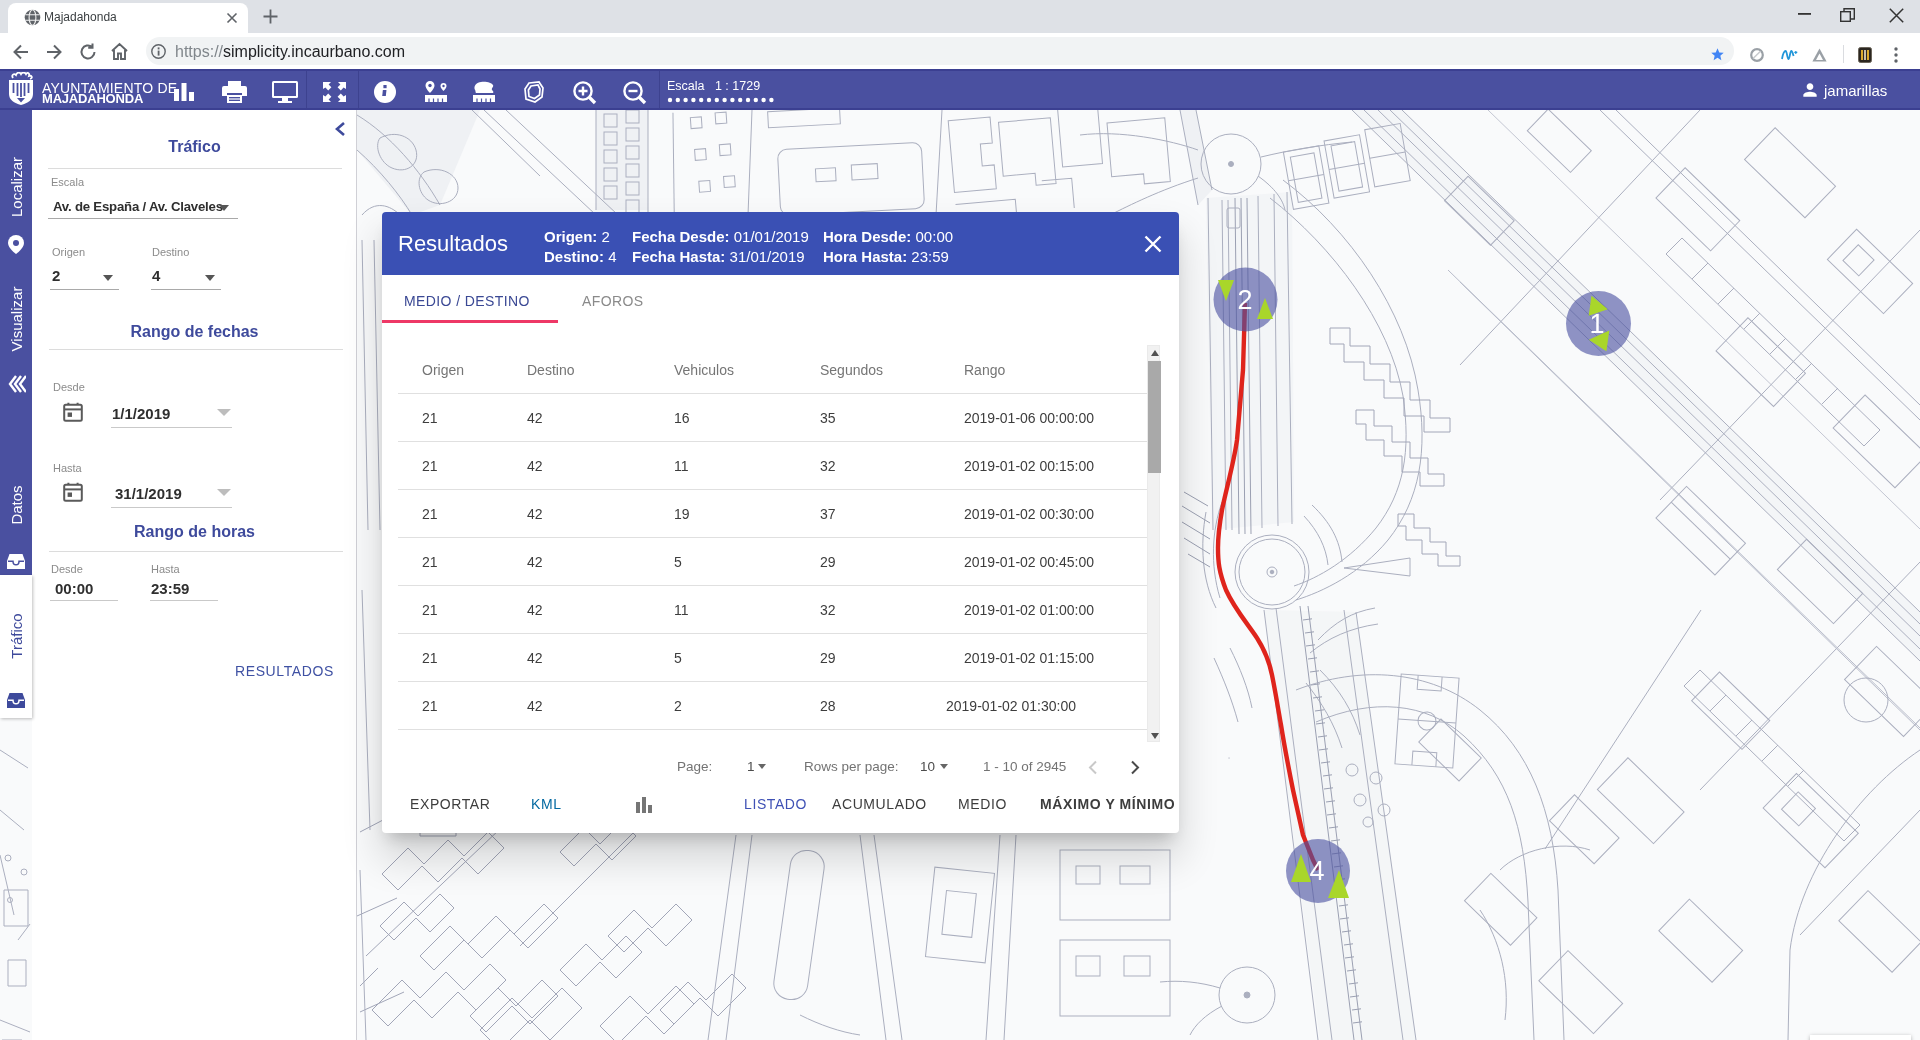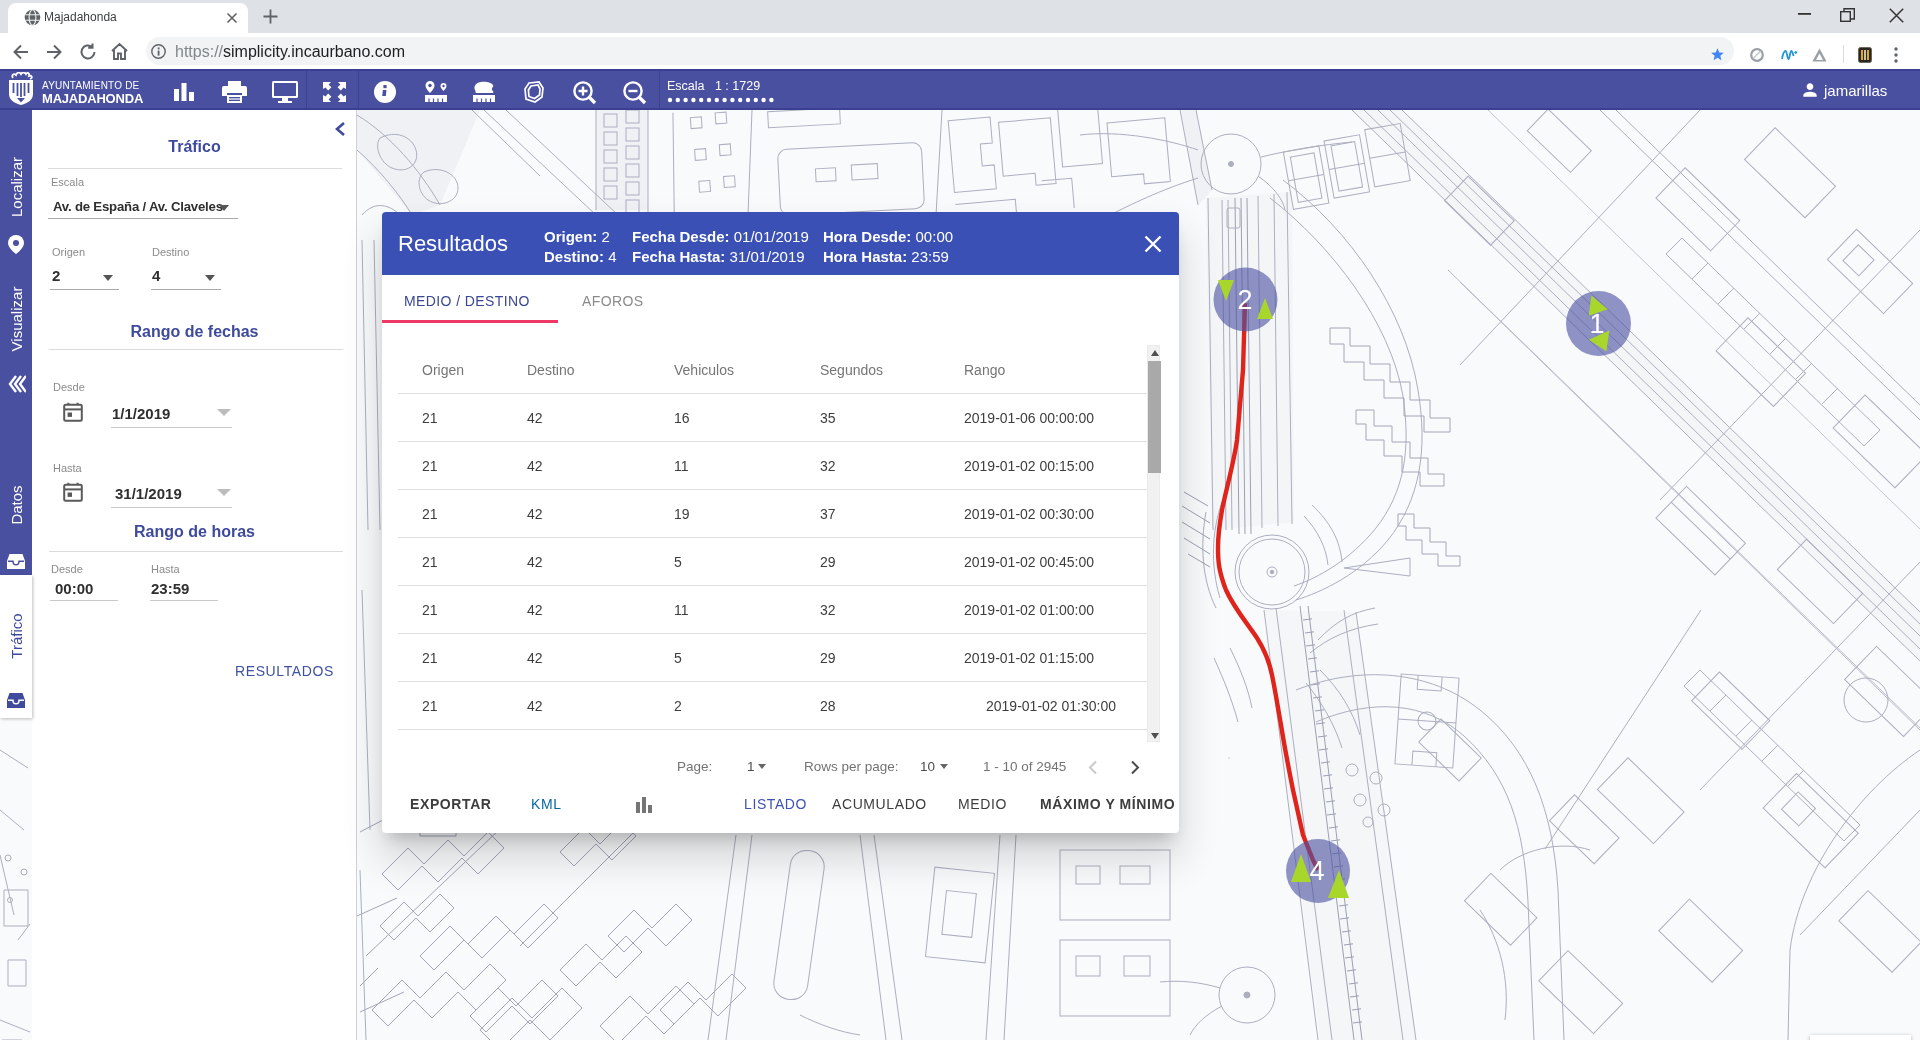--- a/index.html
+++ b/index.html
@@ -13,21 +13,21 @@
   #tab .title { position:absolute; left:36px; top:7px; font-size:12px; color:#3c4043; }
   #toolbar { position:absolute; left:0; top:33px; width:1920px; height:36px; background:#fff; }
   #omnibox { position:absolute; left:146px; top:37px; width:1588px; height:28px; border-radius:14px; background:#f1f3f4; }
   #urltext { position:absolute; left:175px; top:43px; font-size:16px; color:#202124; }
   #urltext .scheme { color:#80868b; }
 
   
   #appbar { position:absolute; left:0; top:69px; width:1920px; height:41px; background:#4a50a0; border-top:2px solid #3b3f91; border-bottom:2px solid #3b3f91; }
   .abicon { position:absolute; top:10px; }
   .absep { position:absolute; top:0; width:1px; height:37px; background:#3d428f; }
-  #brand1 { position:absolute; left:42px; top:9px; color:#fff; font-size:10px; letter-spacing:0.2px; }
+  #brand1 { position:absolute; left:42px; top:9px; color:#fff; font-size:14px; letter-spacing:0.2px; }
   #brand2 { position:absolute; left:42px; top:20px; color:#fff; font-size:13px; font-weight:bold; letter-spacing:-0.2px; }
   #escala { position:absolute; left:667px; top:8px; color:#fff; font-size:12.5px;text-align:center; }
   #user { position:absolute; left:1824px; top:11px; color:#fff; font-size:15px; }
 
   
   #map { position:absolute; left:0; top:110px; width:1920px; height:930px; background:#f9fafb; }
   #mapctl { position:absolute; left:1810px; top:987px; width:101px; height:30px; background:#fff; box-shadow:0 1px 4px rgba(0,0,0,.3); font-size:11.5px; color:#111;margin-top:48px; }
   #mapctl .m1 { position:absolute; left:9px; top:9px; }
   #mapctl .m2 { position:absolute; left:56px; top:9px; color:#222; }
 
@@ -629,21 +629,21 @@
           <div class="tcell" style="left:129px">42</div>
           <div class="tcell" style="left:276px">5</div>
           <div class="tcell" style="left:422px">29</div>
           <div class="tcell" style="left:566px">2019-01-02 01:15:00</div>
         </div>
       <div class="trow" style="top:337px">
           <div class="tcell" style="left:24px">21</div>
           <div class="tcell" style="left:129px">42</div>
           <div class="tcell" style="left:276px">2</div>
           <div class="tcell" style="left:422px">28</div>
-          <div class="tcell" style="left:588px">2019-01-02 01:30:00</div>
+          <div class="tcell" style="left:548px">2019-01-02 01:30:00</div>
         </div>
     </div>
     <div id="sbar">
       <svg class="abs" style="left:2.5px;top:4px" width="8" height="6" viewBox="0 0 8 6">
           <path d="M4 0 L8 6 H0 Z" fill="#505050"></path>
         </svg>
       <svg class="abs" style="left:2.5px;top:387px" width="8" height="6" viewBox="0 0 8 6">
           <path d="M4 6 L8 0 H0 Z" fill="#505050"></path>
         </svg>
       <div id="sthumb"></div>
@@ -654,21 +654,21 @@
     <div class="pgt" style="left:422px;top:547px">Rows per page:</div>
     <div class="pgt" style="left:538px;top:547px;color:#4c4c4c">10</div>
     <div class="caret" style="left:558px;top:552px;border-top-color:#666;border-left-width:4.5px;border-right-width:4.5px;border-top-width:5.5px"></div>
     <div class="pgt" style="left:601px;top:547px">1 - 10 of 2945</div>
     <svg class="abs" style="left:706px;top:548px" width="10" height="15" viewBox="0 0 10 15">
         <path d="M8 1.5 L2 7.5 L8 13.5" fill="none" stroke="#c9c9c9" stroke-width="2"></path>
       </svg>
     <svg class="abs" style="left:748px;top:548px" width="10" height="15" viewBox="0 0 10 15">
         <path d="M2 1.5 L8 7.5 L2 13.5" fill="none" stroke="#4a4a4a" stroke-width="2"></path>
       </svg>
-    <div class="ftbtn" style="left:28px;top:584px;font-weight:bold">EXPORTAR</div>
+    <div class="ftbtn" style="left:28px;top:584px;font-weight:normal">EXPORTAR</div>
     <div class="ftbtn" style="left:149px;top:584px;font-weight:normal;color:#0369a1">KML</div>
     <svg class="abs" style="left:252px;top:584px" width="20" height="17" viewBox="0 0 20 17">
         <rect x="2" y="6" width="4" height="11" fill="#757575"></rect>
         <rect x="8" y="1" width="4" height="16" fill="#757575"></rect>
         <rect x="14" y="9" width="4" height="8" fill="#757575"></rect>
       </svg>
     <div class="ftbtn" style="left:362px;top:584px;font-weight:normal;color:#3f51b5">LISTADO</div>
     <div class="ftbtn" style="left:450px;top:584px;font-weight:normal">ACUMULADO</div>
     <div class="ftbtn" style="left:576px;top:584px;font-weight:normal">MEDIO</div>
     <div class="ftbtn" style="left:658px;top:584px;font-weight:bold">MÁXIMO Y MÍNIMO</div>

